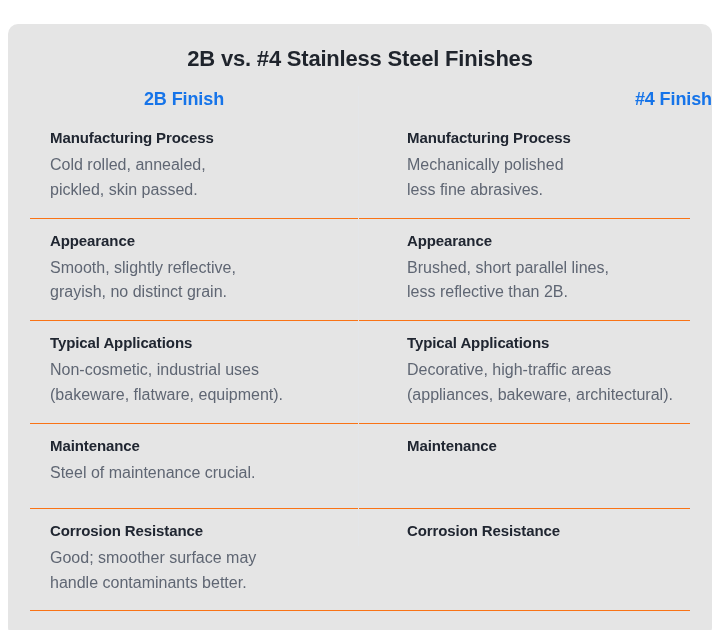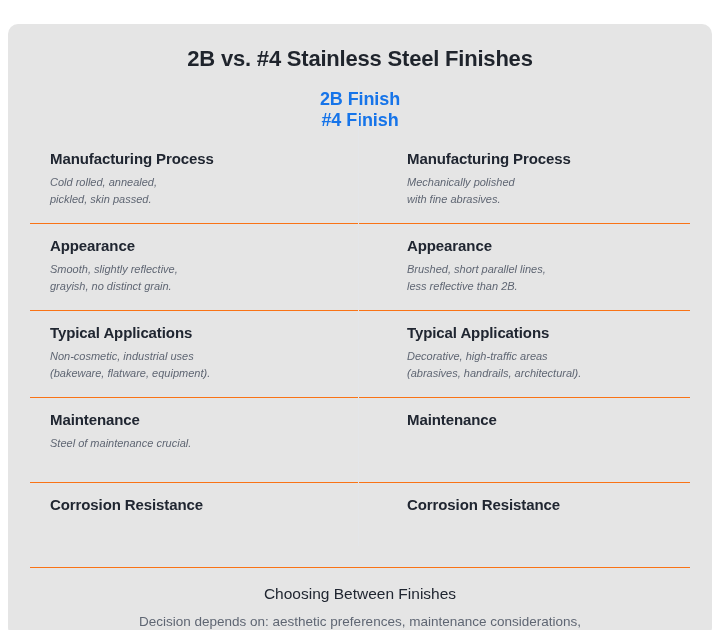--- a/index.html
+++ b/index.html
@@ -21,21 +21,20 @@
     margin-top: 22px;
     text-align: center;
     font-size: 22px;
     font-weight: 700;
     color: #1f242c;
     letter-spacing: -0.2px;
   }
   .colheads {
     display: flex;
     margin-top: 17px;
-    flex-direction: column;
   }
   .colhead {
     flex: 1;
     text-align: center;
     font-size: 18px;
     font-weight: 700;
     letter-spacing: -0.1px;
   }
   .rows {
     margin: 6px 22px 0 22px;
@@ -50,25 +49,24 @@
   .cell-left  { padding-left: 20px; padding-right: 14px; }
   .cell-right { padding-left: 47px; padding-right: 10px; }
   .cell h3 {
     font-size: 15px;
     font-weight: 700;
     color: #202631;
     margin-bottom: 7px;
     letter-spacing: -0.1px;
   }
   .cell p {
-    font-size: 11px;
+    font-size: 16px;
     line-height: 1.55;
     color: #5f6673;
     white-space: pre-line;
-    font-style: italic;
   }
   .footer {
     margin-top: 17px;
     text-align: center;
   }
   .footer h3 {
     font-size: 15.5px;
     font-weight: 400;
     color: #202631;
     margin-bottom: 9px;
@@ -90,35 +88,35 @@
 </style>
 </head>
 <body>
 
 <div class="card">
 
   <h1 class="title">2B vs. #4 Stainless Steel Finishes</h1>
 
   <div class="colheads">
     <div class="colhead accent" style="color: rgb(22, 116, 233);">2B Finish</div>
-    <div class="colhead accent" style="color: rgb(22, 116, 233);">#4 Finish</div>
+    <div class="colhead accent" style="color: rgb(22, 116, 233); text-align: right;">#4 Finish</div>
   </div>
 
   <div class="rows">
 
     <div class="row">
       <div class="cell cell-left">
         <h3>Manufacturing Process</h3>
         <p>Cold rolled, annealed,
 pickled, skin passed.</p>
       </div>
       <div class="cell cell-right">
         <h3>Manufacturing Process</h3>
         <p>Mechanically polished
-with fine abrasives.</p>
+less fine abrasives.</p>
       </div>
     </div>
 
     <div class="row">
       <div class="cell cell-left">
         <h3>Appearance</h3>
         <p>Smooth, slightly reflective,
 grayish, no distinct grain.</p>
       </div>
       <div class="cell cell-right">
@@ -130,37 +128,39 @@
 
     <div class="row">
       <div class="cell cell-left">
         <h3>Typical Applications</h3>
         <p>Non-cosmetic, industrial uses
 (bakeware, flatware, equipment).</p>
       </div>
       <div class="cell cell-right">
         <h3>Typical Applications</h3>
         <p>Decorative, high-traffic areas
-(abrasives, handrails, architectural).</p>
+(appliances, bakeware, architectural).</p>
       </div>
     </div>
 
     <div class="row">
       <div class="cell cell-left">
         <h3>Maintenance</h3>
         <p>Steel of maintenance crucial.</p>
       </div>
       <div class="cell cell-right">
         <h3>Maintenance</h3>
       </div>
     </div>
 
     <div class="row">
       <div class="cell cell-left">
         <h3>Corrosion Resistance</h3>
+        <p>Good; smoother surface may
+handle contaminants better.</p>
       </div>
       <div class="cell cell-right">
         <h3>Corrosion Resistance</h3>
       </div>
     </div>
 
   </div>
 
   <div class="footer">
     <h3>Choosing Between Finishes</h3>

